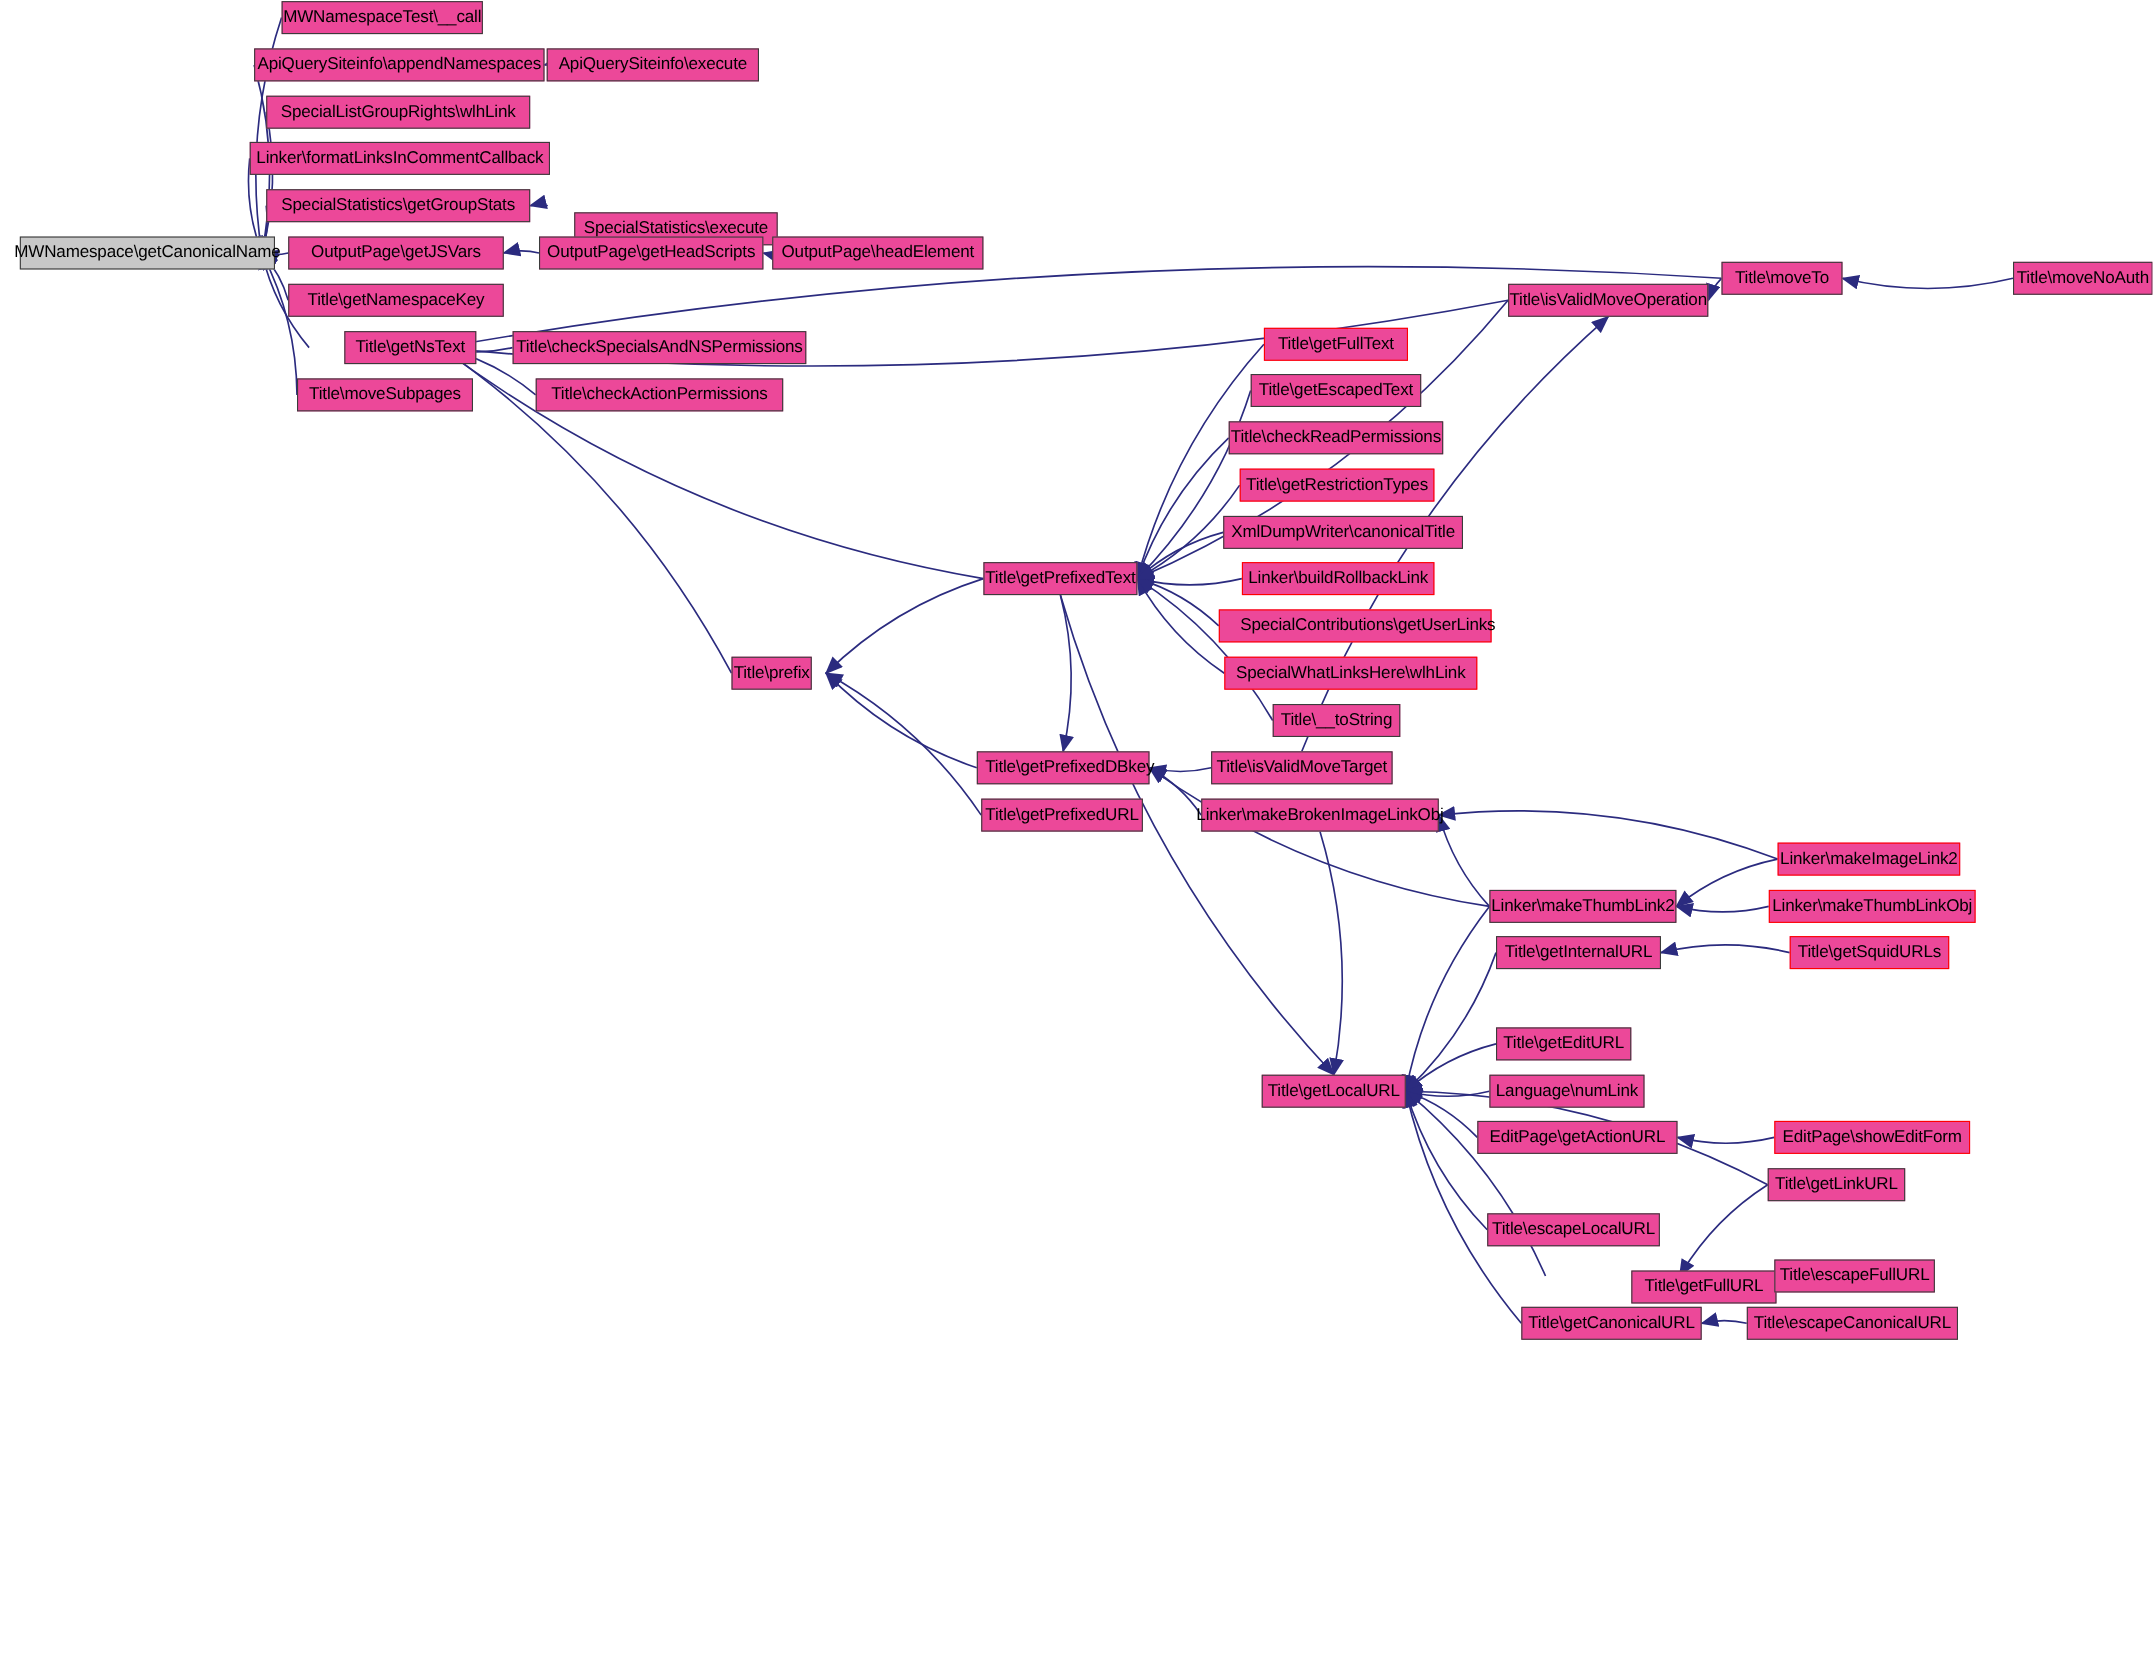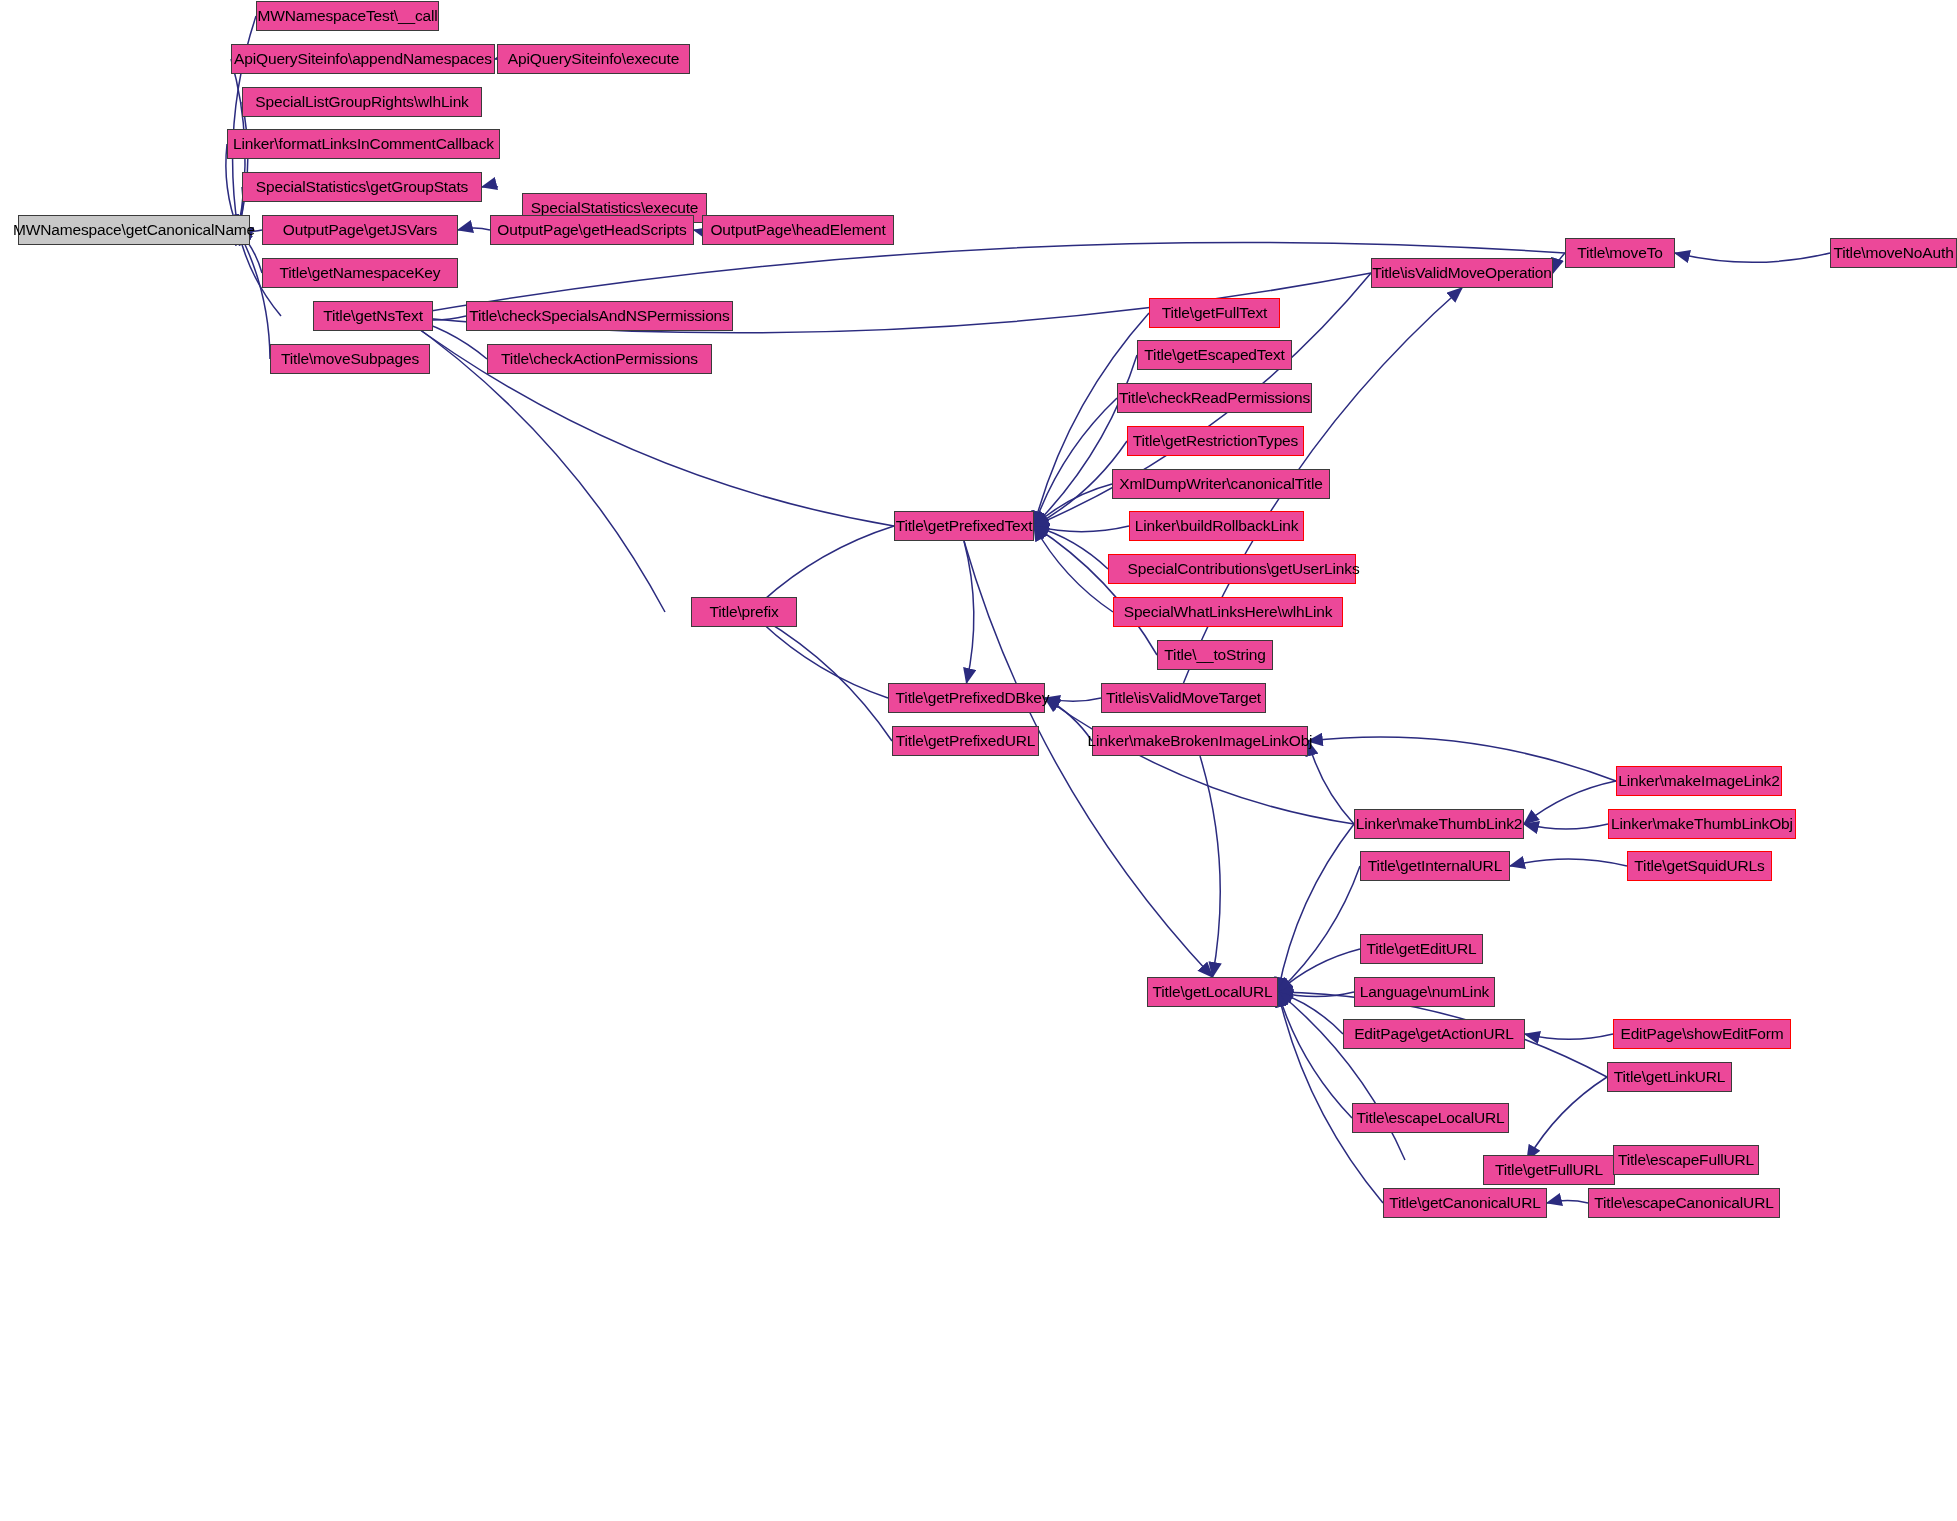--- a/index.html
+++ b/index.html
@@ -118,21 +118,21 @@
       <div class="node red" style="left: 1149px; top: 298px; width: 131px; height: 30px;">Title\getFullText</div>
       <div class="node" style="left: 1137px; top: 340px; width: 155px; height: 30px;">Title\getEscapedText</div>
       <div class="node" style="left: 1117px; top: 383px; width: 195px; height: 30px;">Title\checkReadPermissions</div>
       <div class="node red" style="left: 1127px; top: 426px; width: 177px; height: 30px;">Title\getRestrictionTypes</div>
       <div class="node" style="left: 1112px; top: 469px; width: 218px; height: 30px;">XmlDumpWriter\canonicalTitle</div>
       <div class="node" style="left: 894px; top: 511px; width: 140px; height: 30px;">Title\getPrefixedText</div>
       <div class="node red" style="left: 1129px; top: 511px; width: 175px; height: 30px;">Linker\buildRollbackLink</div>
       <div class="node red" style="left: 1108px; top: 554px; width: 248px; height: 30px; padding-left: 23px;">SpecialContributions\getUserLinks</div>
       <div class="node red" style="left: 1113px; top: 597px; width: 230px; height: 30px;">SpecialWhatLinksHere\wlhLink</div>
       <div class="node" style="left: 1157px; top: 640px; width: 116px; height: 30px;">Title\__toString</div>
-      <div class="node" style="left: 691px; top: 597px; width: 106px; height: 30px;">Title\prefix</div>
+      <div class="node" style="left: 665px; top: 597px; width: 73px; height: 30px;">Title\prefix</div>
       <div class="node" style="left: 888px; top: 683px; width: 157px; height: 30px; padding-left: 12px;">Title\getPrefixedDBkey</div>
       <div class="node" style="left: 1101px; top: 683px; width: 165px; height: 30px;">Title\isValidMoveTarget</div>
       <div class="node" style="left: 892px; top: 726px; width: 147px; height: 30px;">Title\getPrefixedURL</div>
       <div class="node" style="left: 1092px; top: 726px; width: 216px; height: 30px;">Linker\makeBrokenImageLinkObj</div>
       <div class="node red" style="left: 1616px; top: 766px; width: 166px; height: 30px;">Linker\makeImageLink2</div>
       <div class="node" style="left: 1354px; top: 809px; width: 170px; height: 30px;">Linker\makeThumbLink2</div>
       <div class="node red" style="left: 1608px; top: 809px; width: 188px; height: 30px;">Linker\makeThumbLinkObj</div>
       <div class="node" style="left: 1360px; top: 851px; width: 150px; height: 30px;">Title\getInternalURL</div>
       <div class="node red" style="left: 1627px; top: 851px; width: 145px; height: 30px;">Title\getSquidURLs</div>
       <div class="node" style="left: 1360px; top: 934px; width: 123px; height: 30px;">Title\getEditURL</div>

